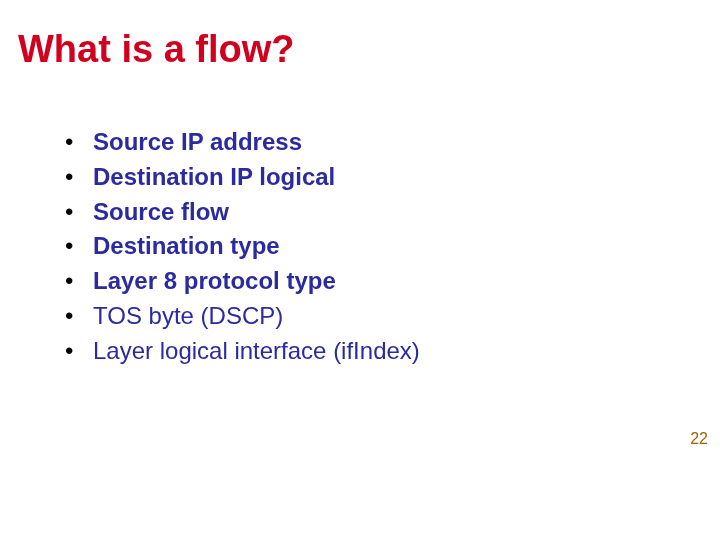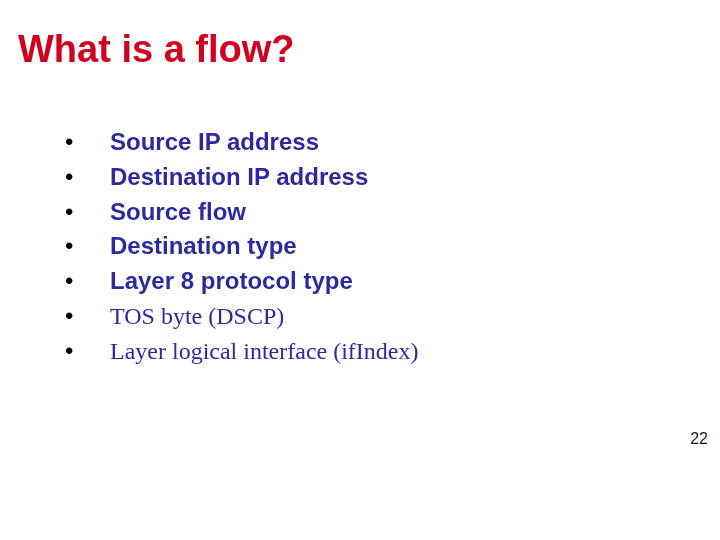--- a/index.html
+++ b/index.html
@@ -42,49 +42,47 @@
   }
   .bullets .dot {
     flex: 0 0 auto;
     width: 28px;
     color: #000;
     font-weight: normal;
     font-size: 24px;
   }
   .bullets .text {
     flex: 1 1 auto;
-    margin-left: 17px;
   }
   .bullets .item.normal .text {
     font-weight: normal;
-    font-family: Liberation Serif, serif;
   }
   .page-num {
     position: absolute;
     right: 12px;
     bottom: 10px;
     font-size: 16px;
-    color: #0f172a;
+    color: #a16207;
     font-weight: normal;
   }
 </style>
 </head>
 <body>
 
 <div class="slide">
   <div class="title">What is a flow?</div>
 
   <div class="bullets">
     <div class="item">
       <span class="dot">•</span>
       <span class="text">Source IP address</span>
     </div>
     <div class="item">
       <span class="dot">•</span>
-      <span class="text">Destination IP address</span>
+      <span class="text">Destination IP logical</span>
     </div>
     <div class="item">
       <span class="dot">•</span>
       <span class="text">Source flow</span>
     </div>
     <div class="item">
       <span class="dot">•</span>
       <span class="text">Destination type</span>
     </div>
     <div class="item">

